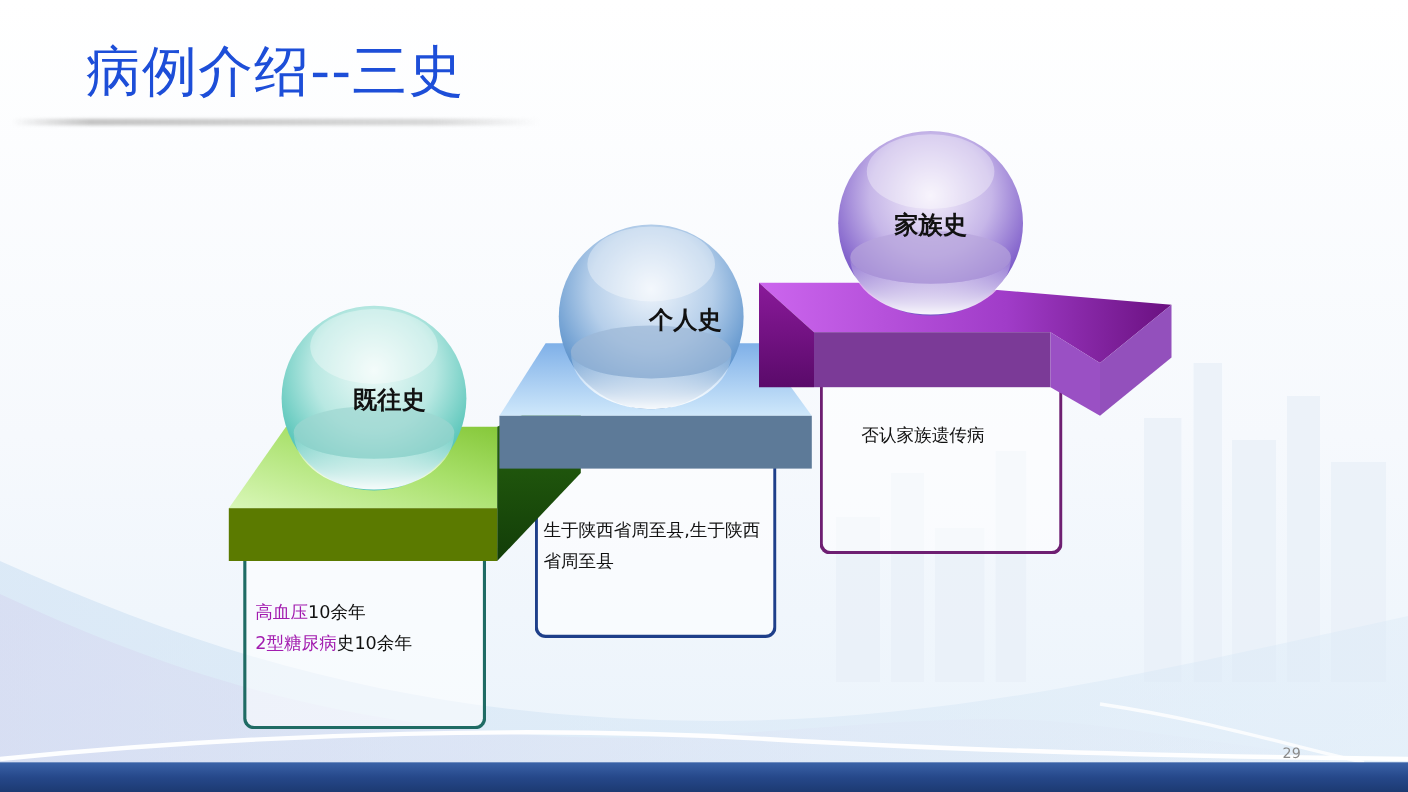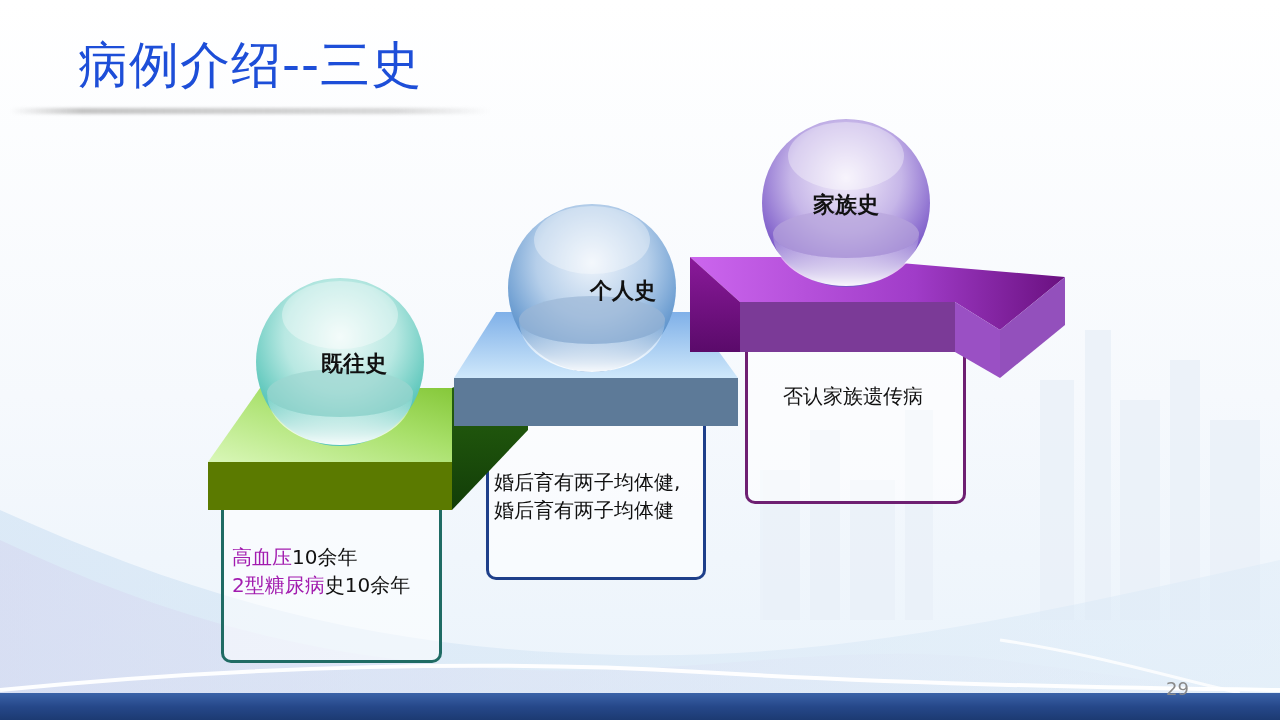--- a/index.html
+++ b/index.html
@@ -17,34 +17,34 @@
   .title-rule {
     position: absolute; left: 10px; top: 108px; width: 480px; height: 6px;
     background: linear-gradient(90deg, rgba(200,200,200,0) 0%, rgba(190,190,190,0.9) 15%, rgba(200,200,200,0.7) 80%, rgba(220,220,220,0) 100%);
     filter: blur(1.5px);
   }
   .footer-bar {
     position: absolute; left: 0; top: 693px; width: 1280px; height: 27px;
     background: linear-gradient(180deg, #3b63a8 0%, #26488a 50%, #1c3a72 100%);
   }
   .page-num {
-    position: absolute; left: 1166px; top: 678px; font-size: 18px; color: #8a8a8a;
+    position: absolute; left: 1166px; top: 678px; font-size: 13px; color: #8a8a8a;
     font-family: "DejaVu Sans", sans-serif;
   }
   .diagram { position: absolute; left: 0; top: 0; width: 1280px; height: 720px; }
   .card {
     position: absolute; background: rgba(255,255,255,0.55);
     border-radius: 0 0 10px 10px; box-sizing: border-box;
     border-top: none;
   }
   .card-1 { left: 221px; top: 505px; width: 221px; height: 158px; border: 3px solid #1f6b64; border-top: none; }
   .card-2 { left: 486px; top: 425px; width: 220px; height: 155px; border: 3px solid #1e3f8a; border-top: none; }
   .card-3 { left: 745px; top: 350px; width: 221px; height: 154px; border: 3px solid #6e1f72; border-top: none; }
   .card-text {
-    position: absolute; font-size: 20px; line-height: 28px; color: #111;
+    position: absolute; font-size: 16px; line-height: 28px; color: #111;
     font-family: "DejaVu Sans", sans-serif;
   }
   .t1 { left: 232px; top: 543px; width: 200px; }
   .t2 { left: 494px; top: 468px; width: 205px; }
   .t3 { left: 783px; top: 382px; width: 165px; }
   .red { color: #a21caf; }
   .sphere-label {
     position: absolute; font-size: 22px; font-weight: bold; color: #111;
     font-family: Liberation Mono, monospace; text-align: center; width: 120px;
   }
@@ -173,17 +173,17 @@
     <path d="M773,234 A73,52 0 0 0 919,234 A73,24 0 0 1 773,234 Z" fill="url(#ballBottom)"></path>
     <ellipse cx="846" cy="156" rx="58" ry="34" fill="#ffffff" opacity="0.35"></ellipse>
   </g>
 </svg>
 
 <div class="sphere-label l1">既往史</div>
 <div class="sphere-label l2">个人史</div>
 <div class="sphere-label l3">家族史</div>
 
 <div class="card-text t1"><span class="red">高血压</span><span>10余年</span><br><span class="red">2型糖尿病</span><span>史10余年</span></div>
-<div class="card-text t2">婚后育有两子均体健,婚后育有两子均体健</div>
+<div class="card-text t2">生于陕西省周至县,生于陕西省周至县</div>
 <div class="card-text t3">否认家族遗传病</div>
 
 <div class="footer-bar"></div>
 <div class="page-num">29</div>
 
 </body></html>

